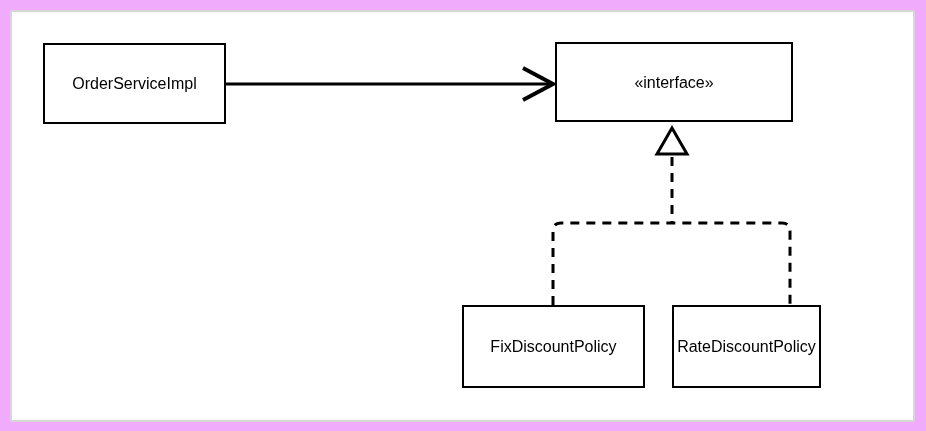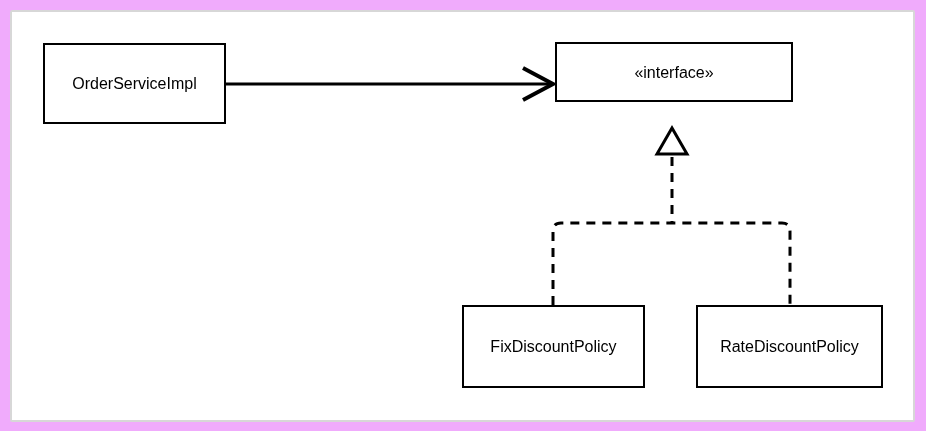--- a/index.html
+++ b/index.html
@@ -41,23 +41,23 @@
     display: flex;
     flex-direction: column;
     align-items: center;
     justify-content: center;
     text-align: center;
     color: #000000;
     font-size: 16px;
     line-height: 21px;
   }
   .node-client   { left: 43px;  top: 43px;  width: 183px; height: 81px; }
-  .node-iface    { left: 555px; top: 42px;  width: 238px; height: 60px; }
+  .node-iface    { left: 555px; top: 42px;  width: 238px; height: 80px; }
   .node-fix      { left: 462px; top: 305px; width: 183px; height: 83px; text-align: right; }
-  .node-rate     { left: 696px; top: 305px; width: 187px; height: 83px; }
+  .node-rate     { left: 672px; top: 305px; width: 149px; height: 83px; }
   .stereotype    { font-weight: 400; }
   .iface-name    { font-weight: 700; }
 </style>
 </head>
 <body>
 
 <div class="canvas">
 
   <div class="frame"></div>
 

